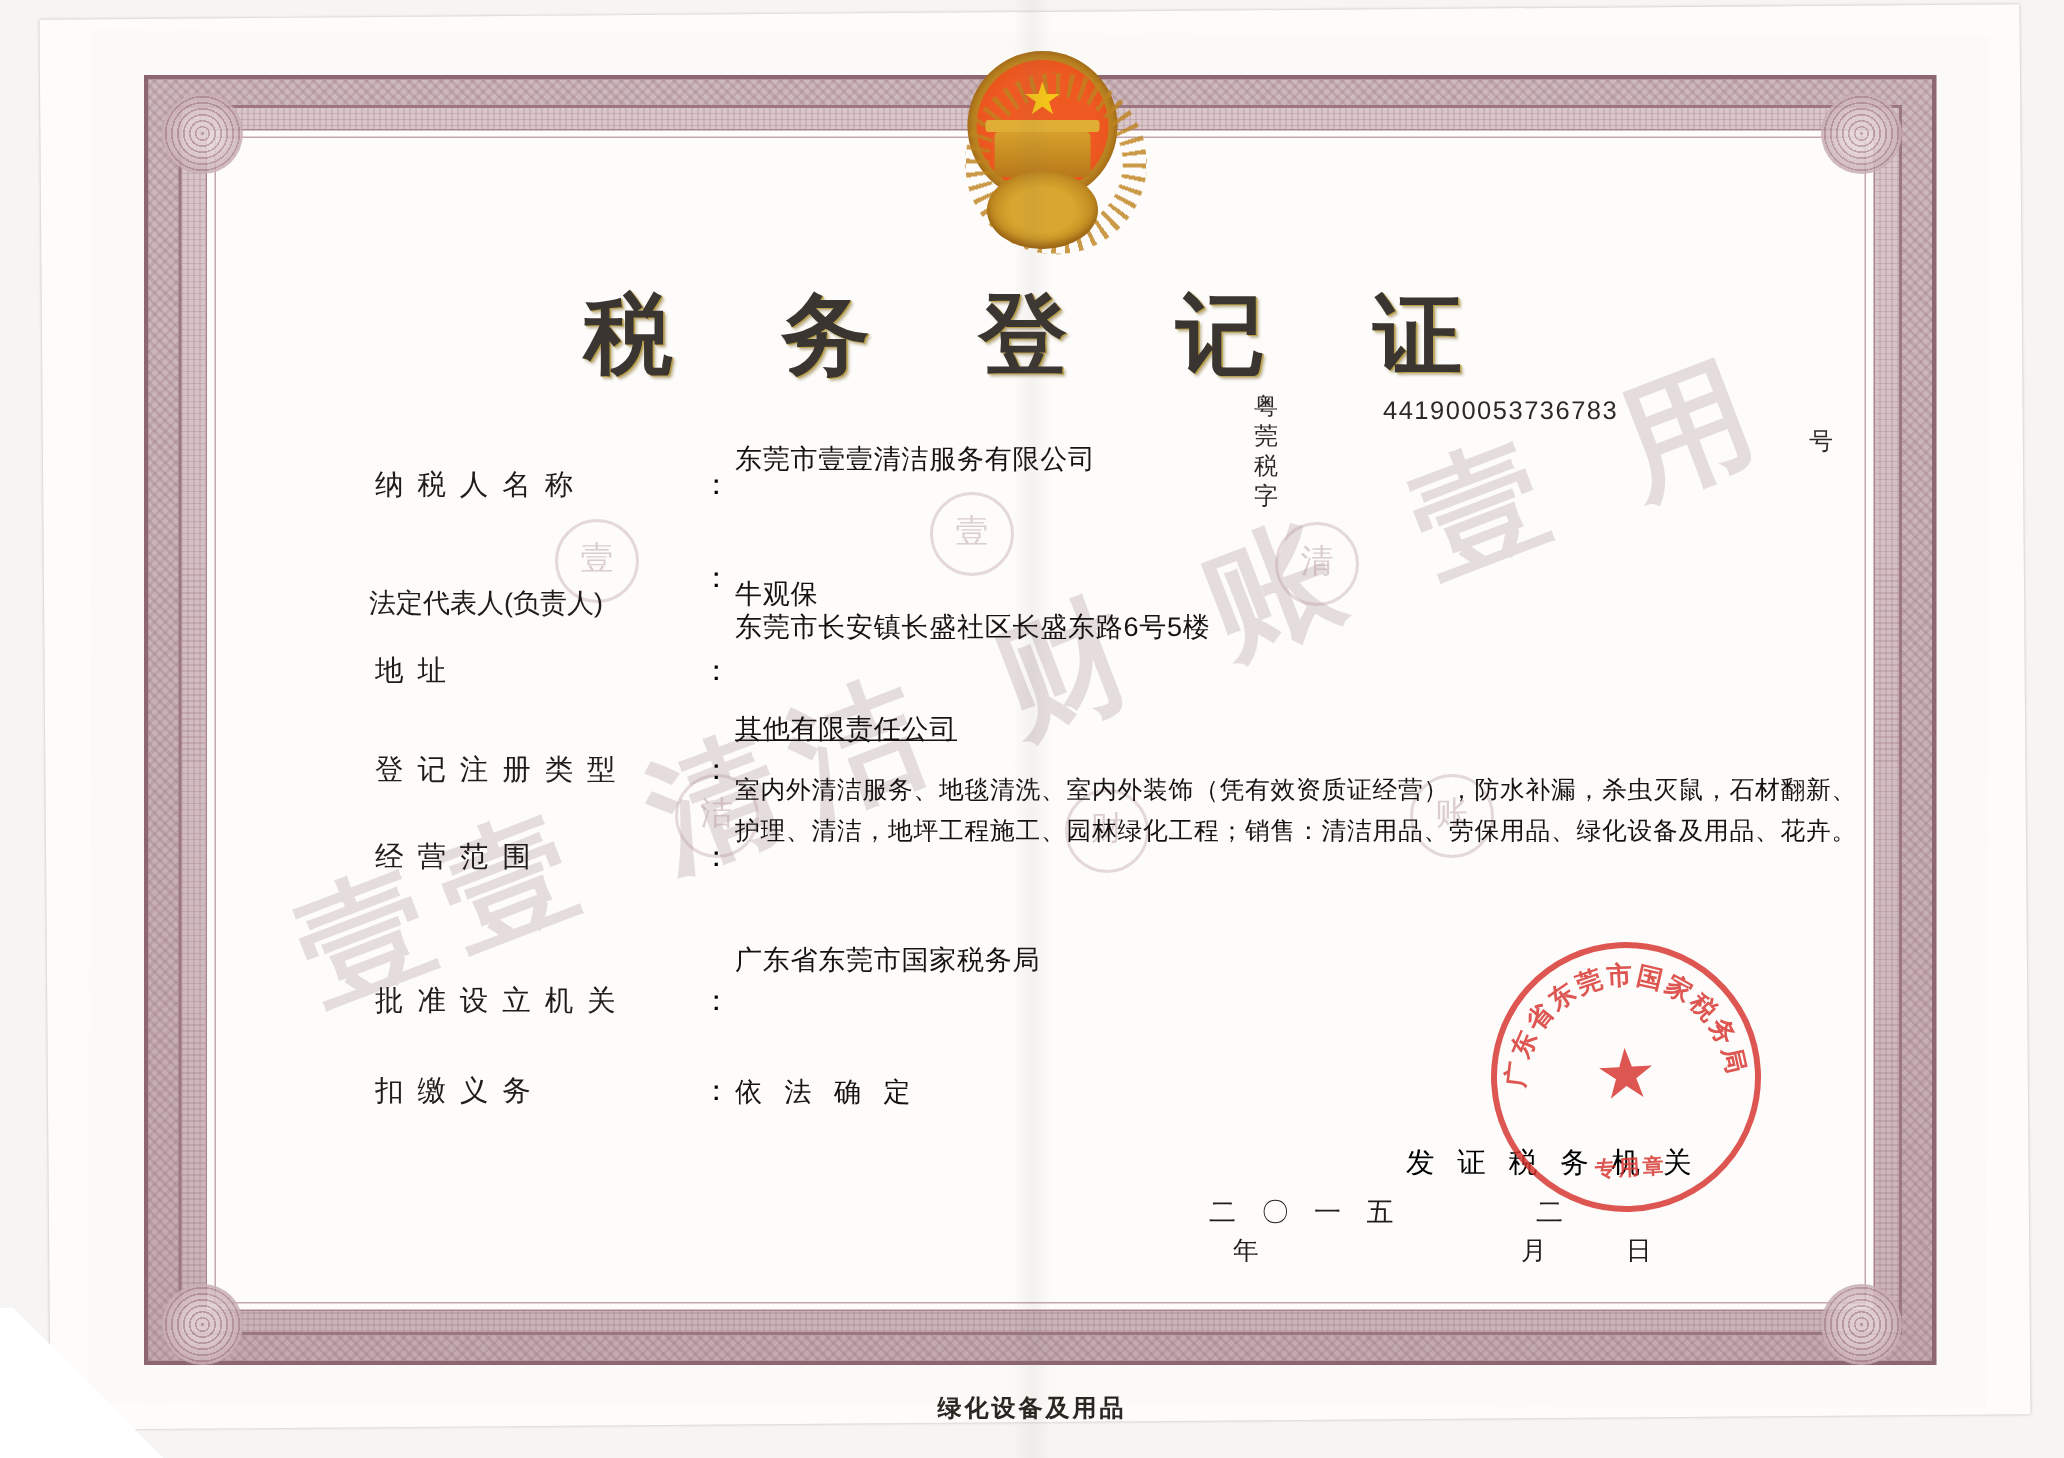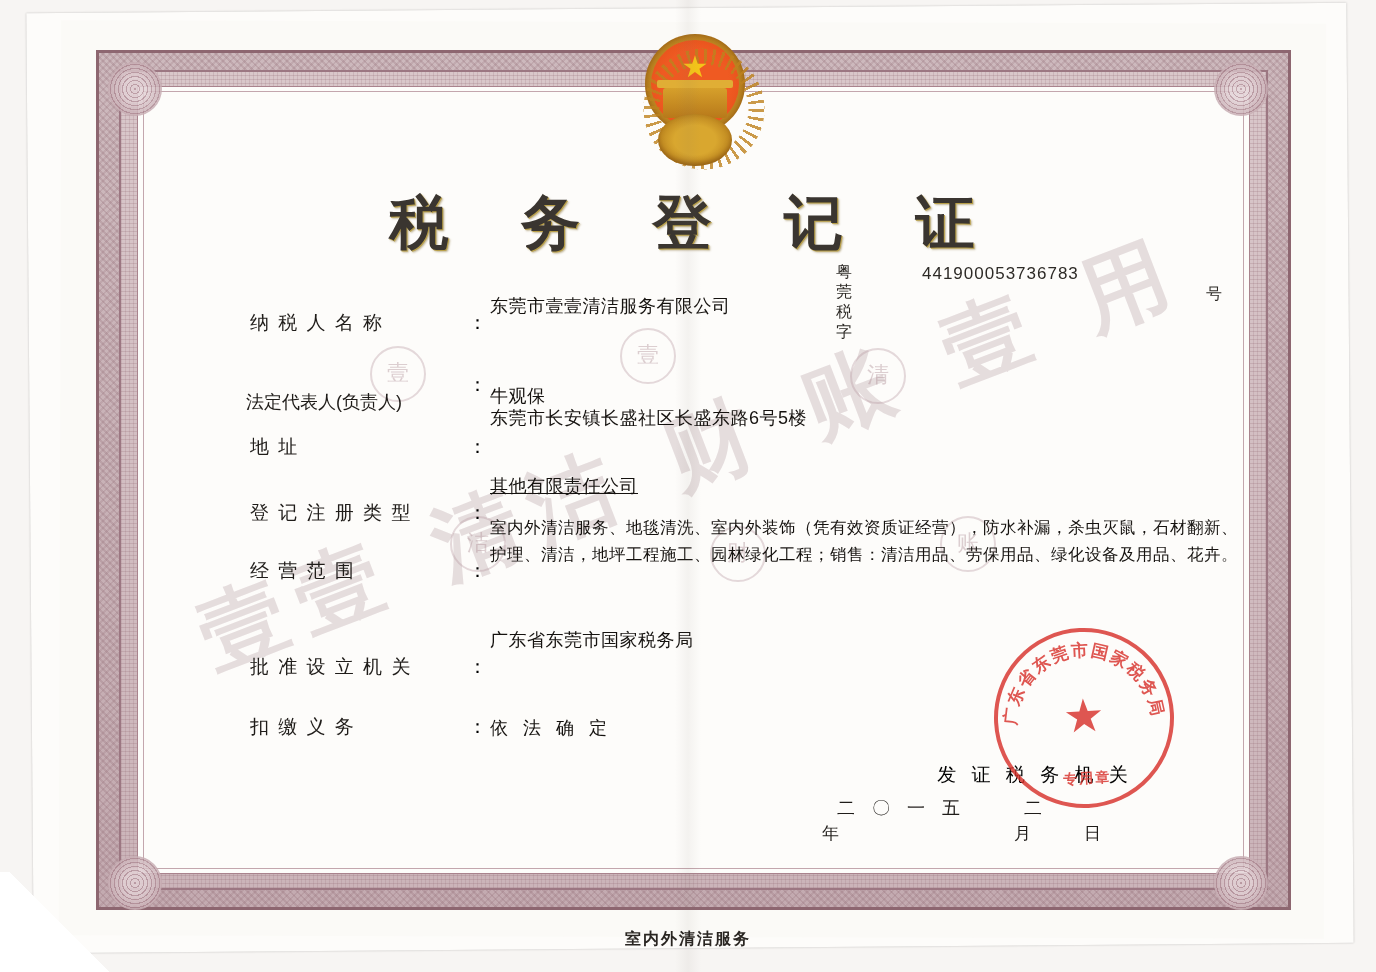--- a/index.html
+++ b/index.html
@@ -180,21 +180,21 @@
 
   
   .issuer{
     position:absolute;right:40px;bottom:78px;width:330px;text-align:center;
     font-size:19px;letter-spacing:5px;color:#000000;
   }
   .date-line{
     position:absolute;right:24px;bottom:36px;width:420px;height:34px;
     font-size:18px;color:#1f1c19;
   }
-  .date-line .y{position:absolute;left:10px;top:0;letter-spacing:6px;margin-left:31px;}
+  .date-line .y{position:absolute;left:10px;top:0;letter-spacing:6px;}
   .date-line .m{position:absolute;left:228px;top:0;letter-spacing:6px;}
   .date-line .sub{position:absolute;top:26px;font-size:17px;}
   .date-line .sub-y{left:26px;}
   .date-line .sub-m{left:218px;}
   .date-line .sub-d{left:288px;}
 
   
   .seal{
     position:absolute;right:66px;bottom:58px;width:172px;height:172px;border-radius:50%;
     border:4px solid #d8322c;opacity:.82;
@@ -381,14 +381,14 @@
       <span class="sub sub-m">月</span>
       <span class="sub sub-d">日</span>
     </div>
 
   </div>
 
 
   <div class="fold"></div>
   <div class="corner-cut"></div>
 
-  <div class="footer">室内外清洁服务</div>
+  <div class="footer">绿化设备及用品</div>
 </div>
 
 </body></html>

